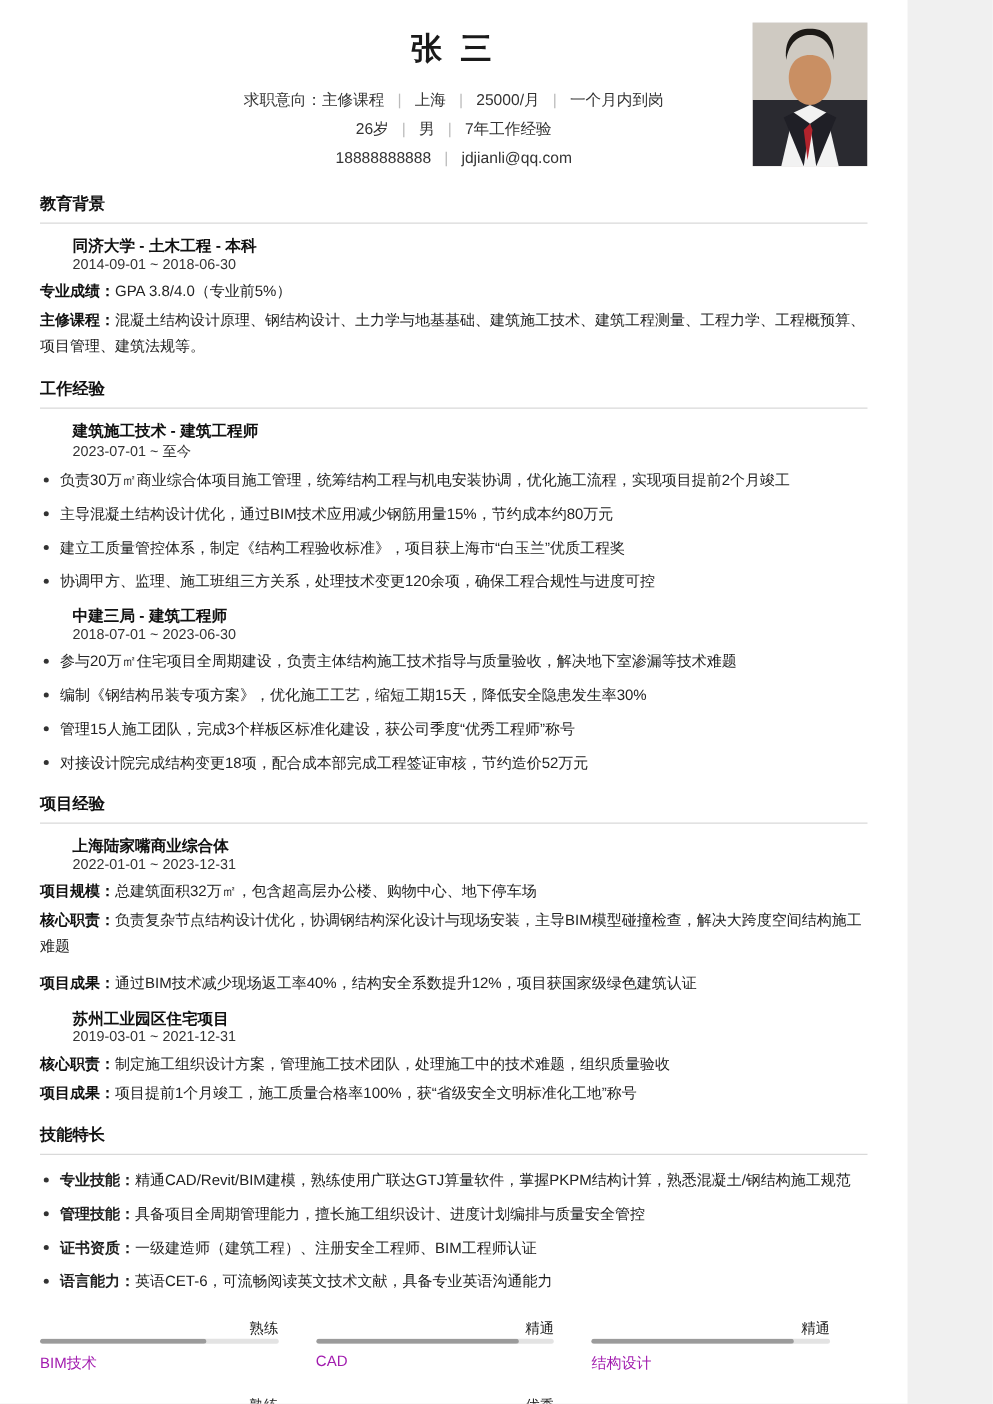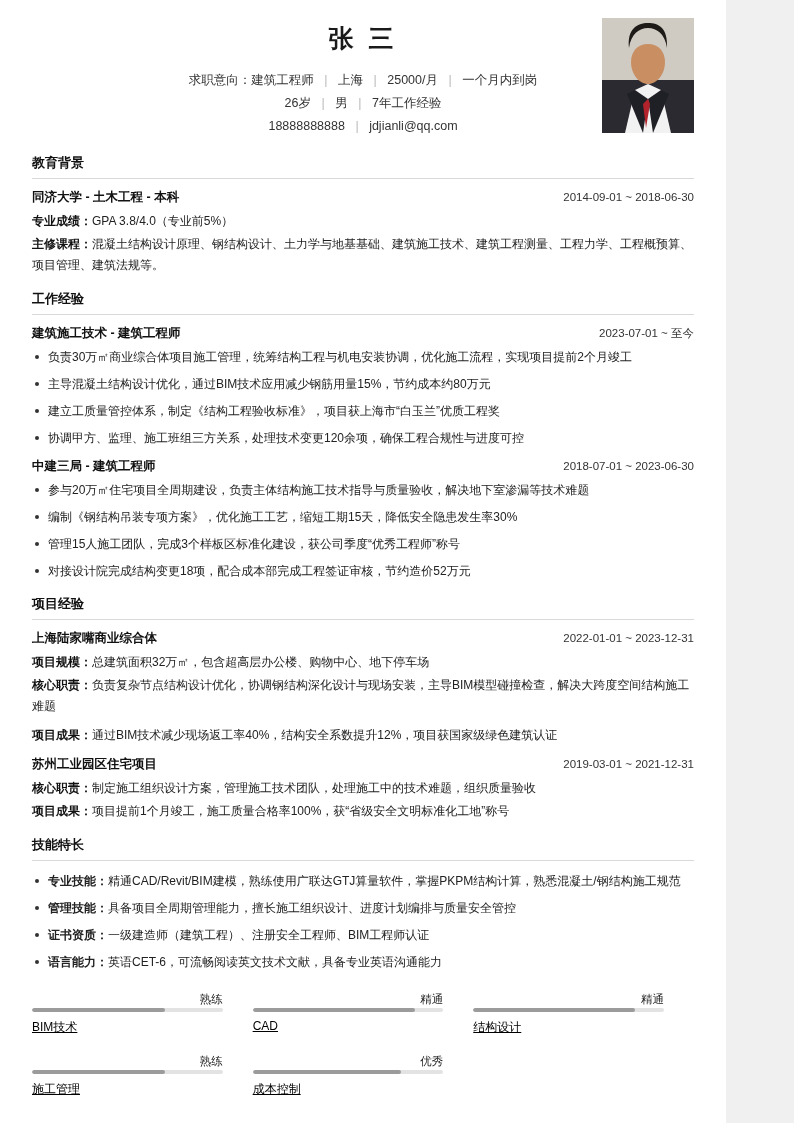--- a/index.html
+++ b/index.html
@@ -67,20 +67,21 @@
     margin-bottom: 10px;
   }
   .entry {
     margin-bottom: 10px;
   }
   .entry-head {
     display: flex;
     justify-content: space-between;
     align-items: baseline;
     margin-bottom: 5px;
+    flex-direction: column;
   }
   .entry-title {
     font-size: 12.5px;
     font-weight: bold;
     color: #111;
   }
   .entry-date {
     font-size: 11.5px;
     color: #333;
     white-space: nowrap;
@@ -153,34 +154,33 @@
     position: relative;
   }
   .bar-fill {
     height: 100%;
     background: #9b9b9b;
     border-radius: 2px;
   }
   .bar-label {
     margin-top: 7px;
     font-size: 12px;
-    color: #000000;
-    text-decoration: underline;
+    color: #a21caf;
   }
 </style>
 </head>
 <body>
 
 <div class="page">
 
   <div class="header">
     <div class="name">张 三</div>
 
     <div class="meta-line">
-      <span>求职意向：</span><span>建筑工程师</span>
+      <span>求职意向：</span><span>主修课程</span>
       <span class="sep">|</span>
       <span>上海</span>
       <span class="sep">|</span>
       <span>25000/月</span>
       <span class="sep">|</span>
       <span>一个月内到岗</span>
     </div>
 
     <div class="meta-line">
       <span>26岁</span>

